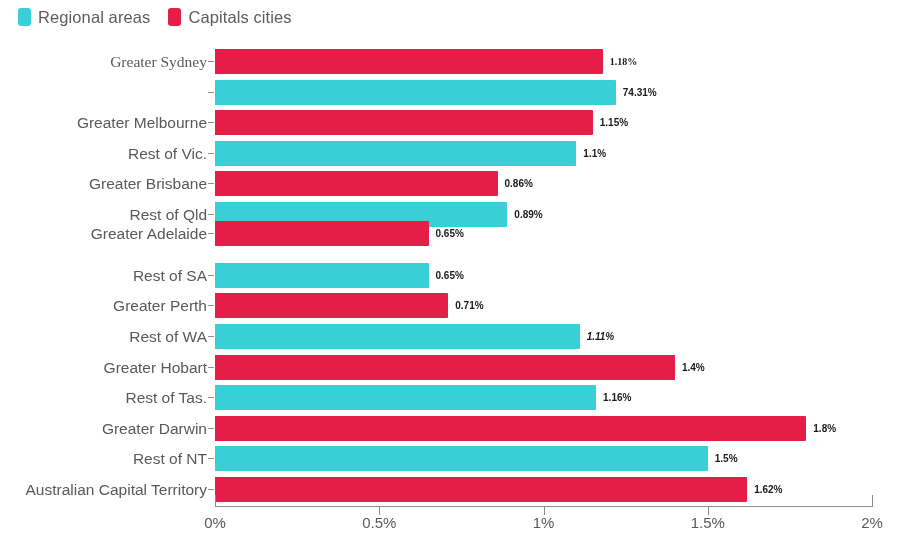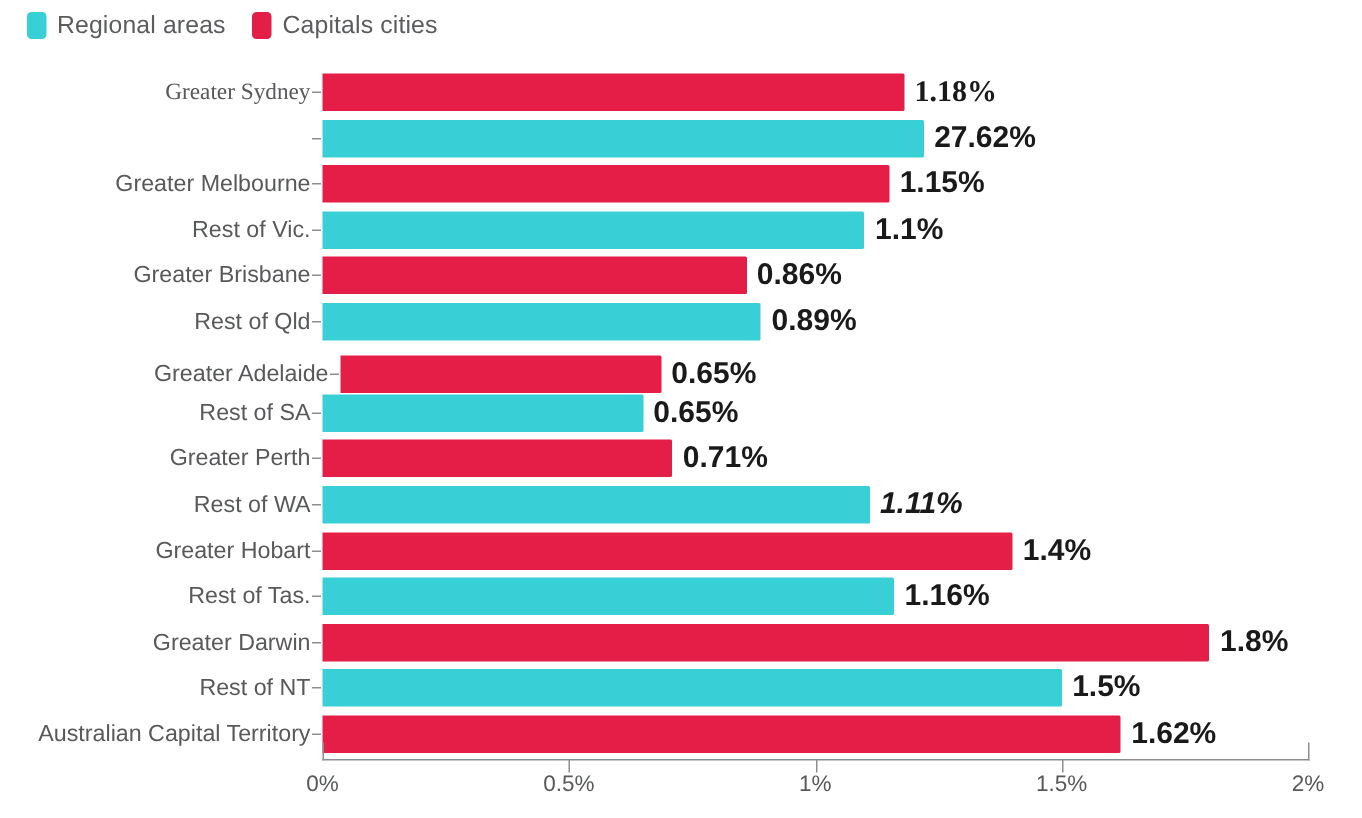--- a/index.html
+++ b/index.html
@@ -119,21 +119,21 @@
     height: 25px;
     border-radius: 0 1px 1px 0;
   }
   .bar.capital   { background: #e51e47; }
   .bar.regional  { background: #38d0d6; }
   .bar-value {
     position: absolute;
     top: 0;
     height: 25px;
     line-height: 25px;
-    font-size: 20px;
+    font-size: 10px;
     font-weight: bold;
     color: #1a1a1a;
     white-space: nowrap;
   }
 
   
   .xtick {
     position: absolute;
     top: 506px;
     width: 1px;
@@ -168,21 +168,21 @@
   <div id="plot">
       <div class="row" style="top: 0px; font-family: Liberation Serif, serif;">
         <div class="cat-label" style="right: 665px;">Greater Sydney</div>
         <div class="ytick"></div>
         <div class="bar capital" style="width: 387.63px; background: rgb(229, 30, 71);"></div>
         <div class="bar-value" style="left: 394.63px;">1.18%</div>
       </div>
       <div class="row" style="top: 30.55px;">
         <div class="ytick"></div>
         <div class="bar regional" style="width: 400.77px; background: rgb(56, 208, 214);"></div>
-        <div class="bar-value" style="left: 407.77px;">27.62%</div>
+        <div class="bar-value" style="left: 407.77px;">74.31%</div>
       </div>
       <div class="row" style="top: 61.1px;">
         <div class="cat-label" style="right: 665px;">Greater Melbourne</div>
         <div class="ytick"></div>
         <div class="bar capital" style="width: 377.775px; background: rgb(229, 30, 71);"></div>
         <div class="bar-value" style="left: 384.775px;">1.15%</div>
       </div>
       <div class="row" style="top: 91.65px;">
         <div class="cat-label" style="right: 665px;">Rest of Vic.</div>
         <div class="ytick"></div>
@@ -194,21 +194,21 @@
         <div class="ytick"></div>
         <div class="bar capital" style="width: 282.51px; background: rgb(229, 30, 71);"></div>
         <div class="bar-value" style="left: 289.51px;">0.86%</div>
       </div>
       <div class="row" style="top: 152.75px;">
         <div class="cat-label" style="right: 665px;">Rest of Qld</div>
         <div class="ytick"></div>
         <div class="bar regional" style="width: 292.365px; background: rgb(56, 208, 214);"></div>
         <div class="bar-value" style="left: 299.365px;">0.89%</div>
       </div>
-      <div class="row" style="top: 188px; margin-left: 12px;">
+      <div class="row" style="top: 172px;">
         <div class="cat-label" style="right: 665px;">Greater Adelaide</div>
         <div class="ytick"></div>
         <div class="bar capital" style="width: 213.525px; background: rgb(229, 30, 71);"></div>
         <div class="bar-value" style="left: 220.525px;">0.65%</div>
       </div>
       <div class="row" style="top: 213.85px;">
         <div class="cat-label" style="right: 665px;">Rest of SA</div>
         <div class="ytick"></div>
         <div class="bar regional" style="width: 213.525px; background: rgb(56, 208, 214);"></div>
         <div class="bar-value" style="left: 220.525px;">0.65%</div>

